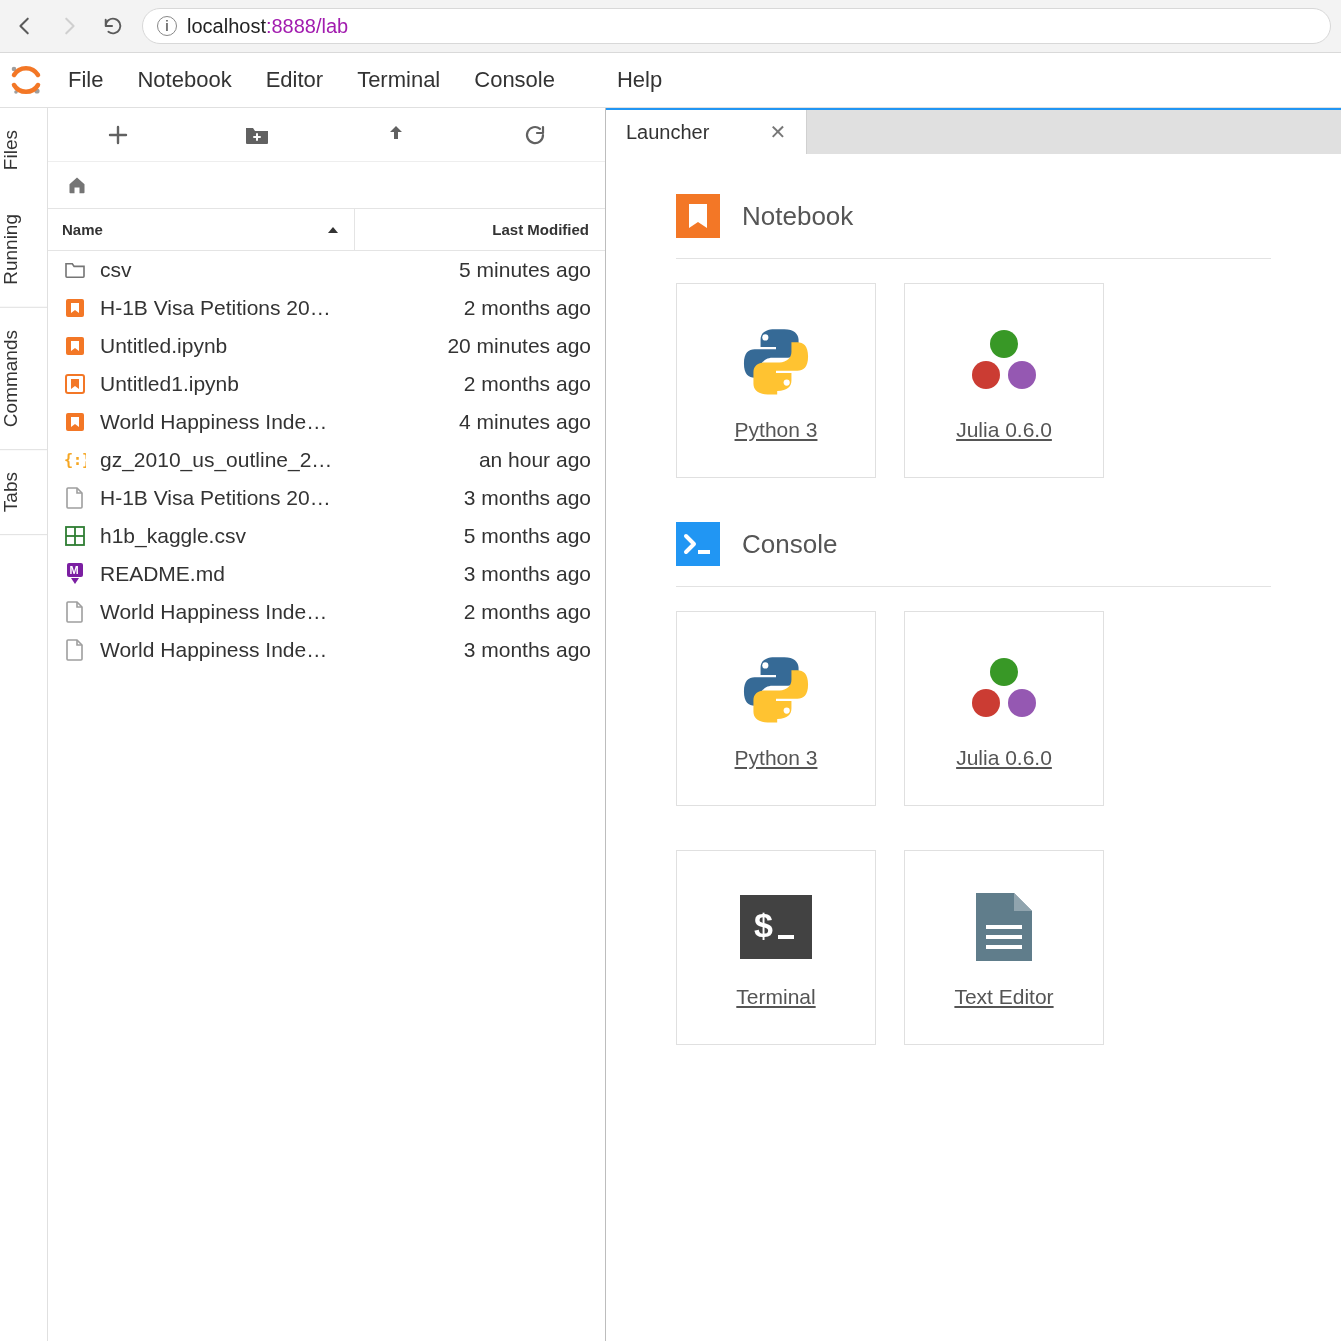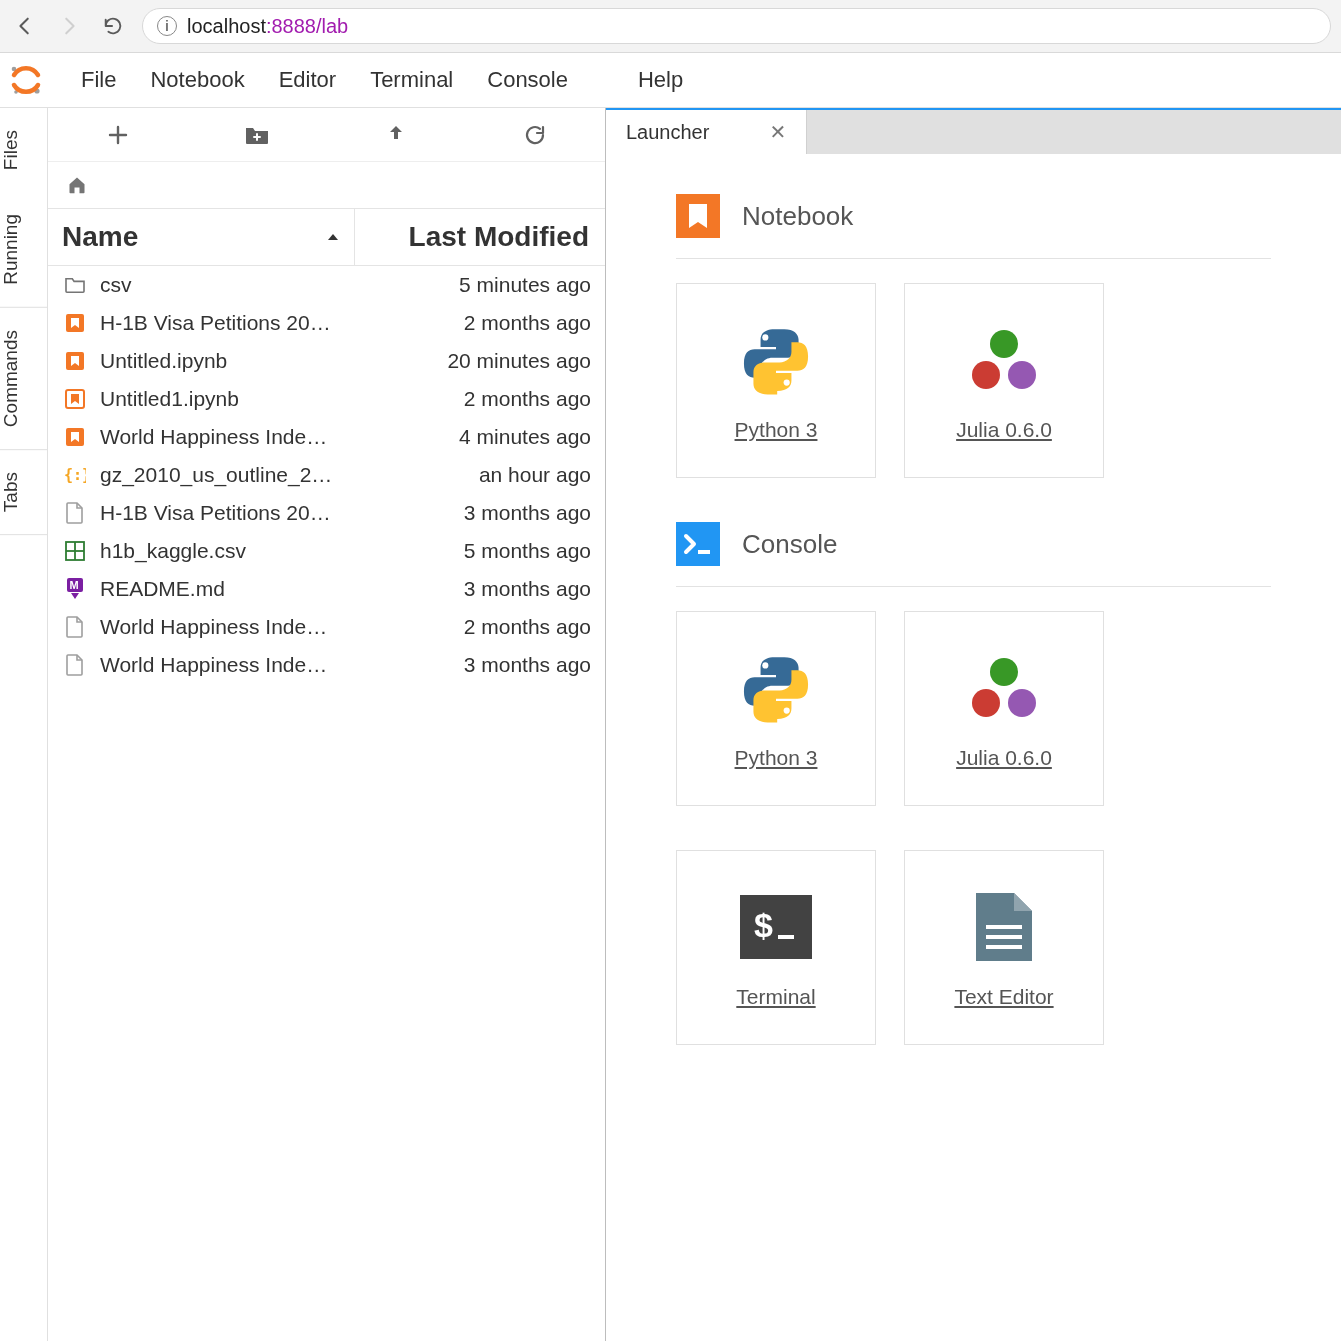--- a/index.html
+++ b/index.html
@@ -52,21 +52,20 @@
 .url-text { font-size: 20px; color: #222; }
 .url-text .faded { color: #a21caf; }
 
 
 .menu-bar {
   height: 55px;
   display: flex;
   align-items: center;
   border-bottom: 1px solid #e0e0e0;
   background: #fff;
-  gap: 13px;
 }
 .logo {
   width: 48px; height: 48px;
   margin-left: 2px;
   display: flex; align-items: center; justify-content: center;
 }
 .menu-items {
   display: flex;
   gap: 34px;
   margin-left: 18px;
@@ -130,21 +129,21 @@
   display: flex;
   align-items: center;
   padding: 0 18px;
   color: #616161;
 }
 .file-header {
   display: flex;
   border-top: 1px solid #e4e4e4;
   border-bottom: 1px solid #e4e4e4;
   font-weight: 600;
-  font-size: 28px;
+  font-size: 15px;
 }
 .file-header .col-name {
   flex: 1;
   padding: 12px 14px;
   display: flex;
   align-items: center;
   justify-content: space-between;
   border-right: 1px solid #e4e4e4;
 }
 .file-header .col-mod {
@@ -291,21 +290,21 @@
       <path d="M8 15 a14 14 0 0 1 24 0" stroke="#f37726" stroke-width="4.5" fill="none" stroke-linecap="round"></path>
       <path d="M8 25 a14 14 0 0 0 24 0" stroke="#f37726" stroke-width="4.5" fill="none" stroke-linecap="round"></path>
     </svg>
   </div>
   <div class="menu-items" id="menu-items">
       <span>File</span>
       <span>Notebook</span>
       <span>Editor</span>
       <span>Terminal</span>
       <span>Console</span>
-      <span style="margin-left: 36px;">Help</span>
+      <span style="margin-left: 28px;">Help</span>
     </div>
 </div>
 
 <div class="main">
 
   <div class="side-tabs" id="side-tabs">
       <div class="side-tab active">Files</div>
       <div class="side-tab">Running</div>
       <div class="side-tab">Commands</div>
       <div class="side-tab">Tabs</div>

